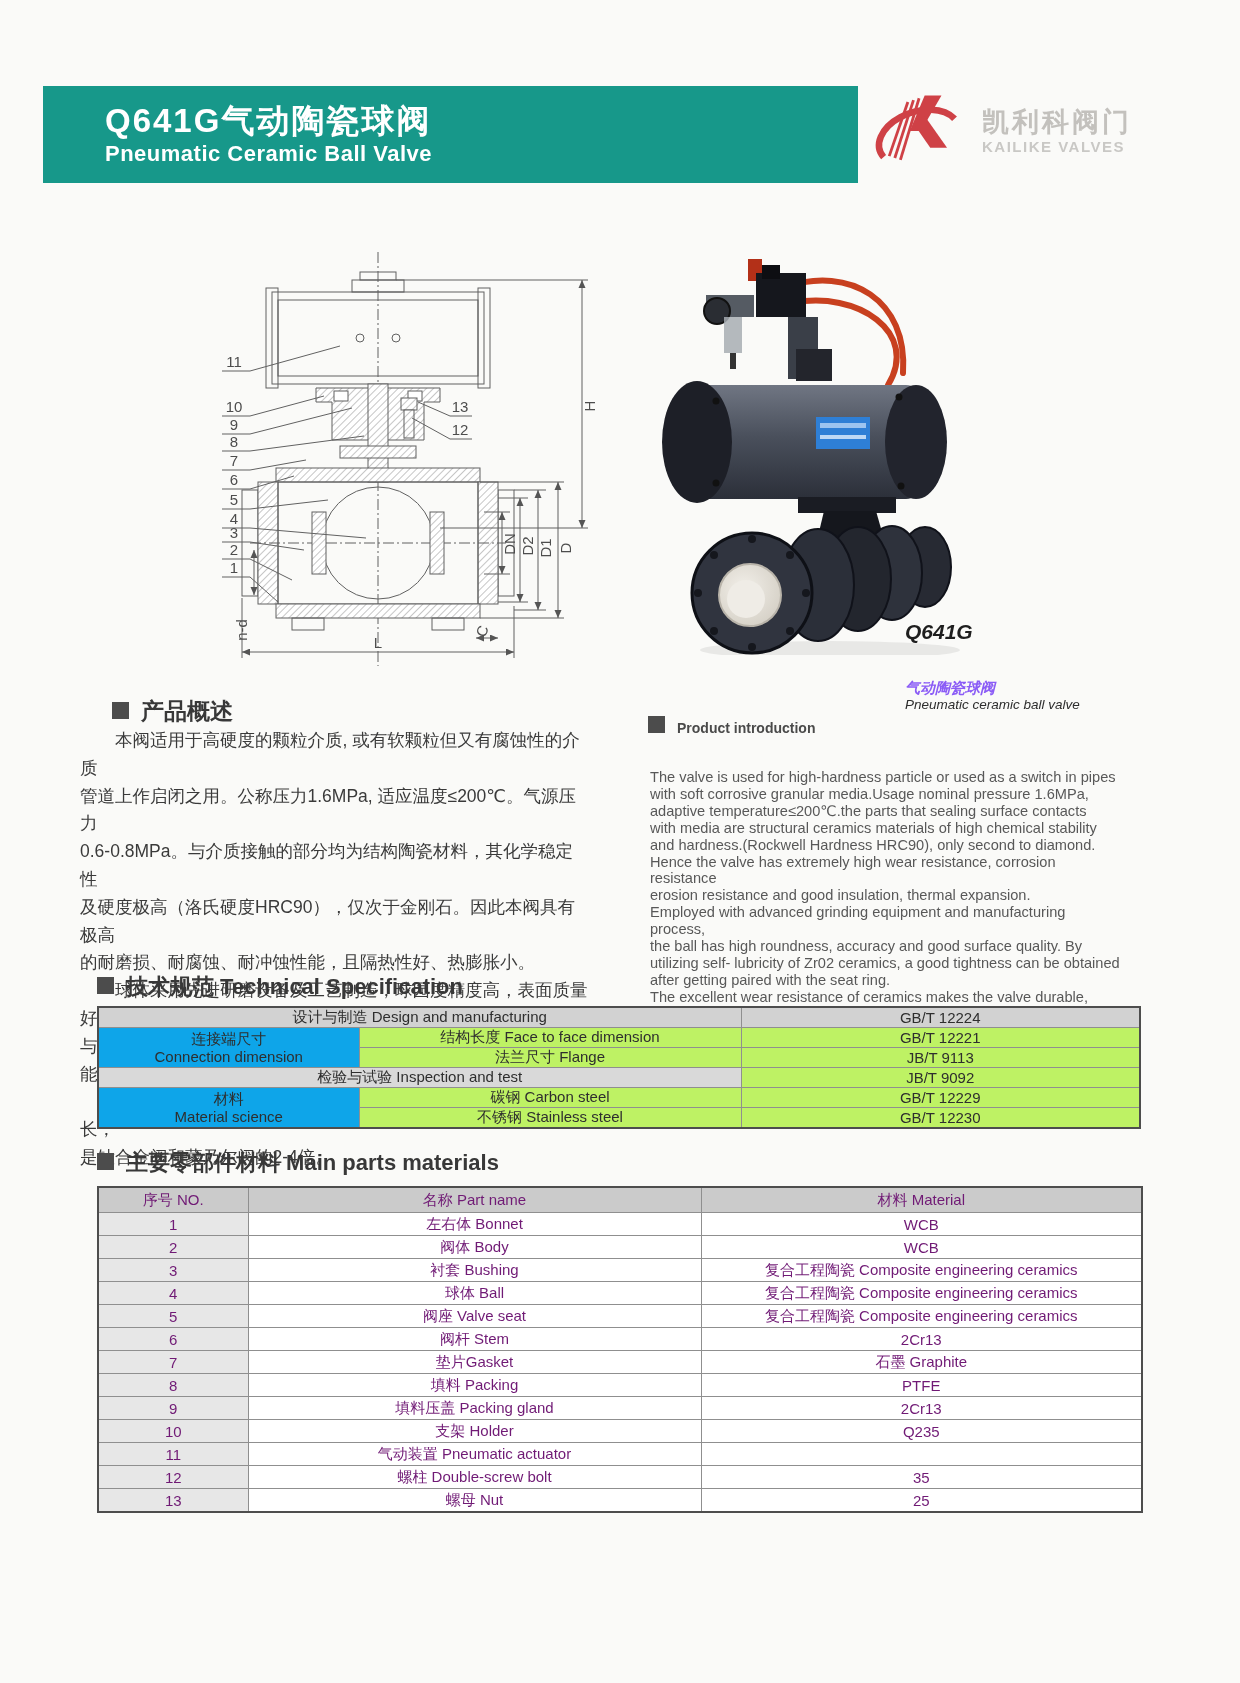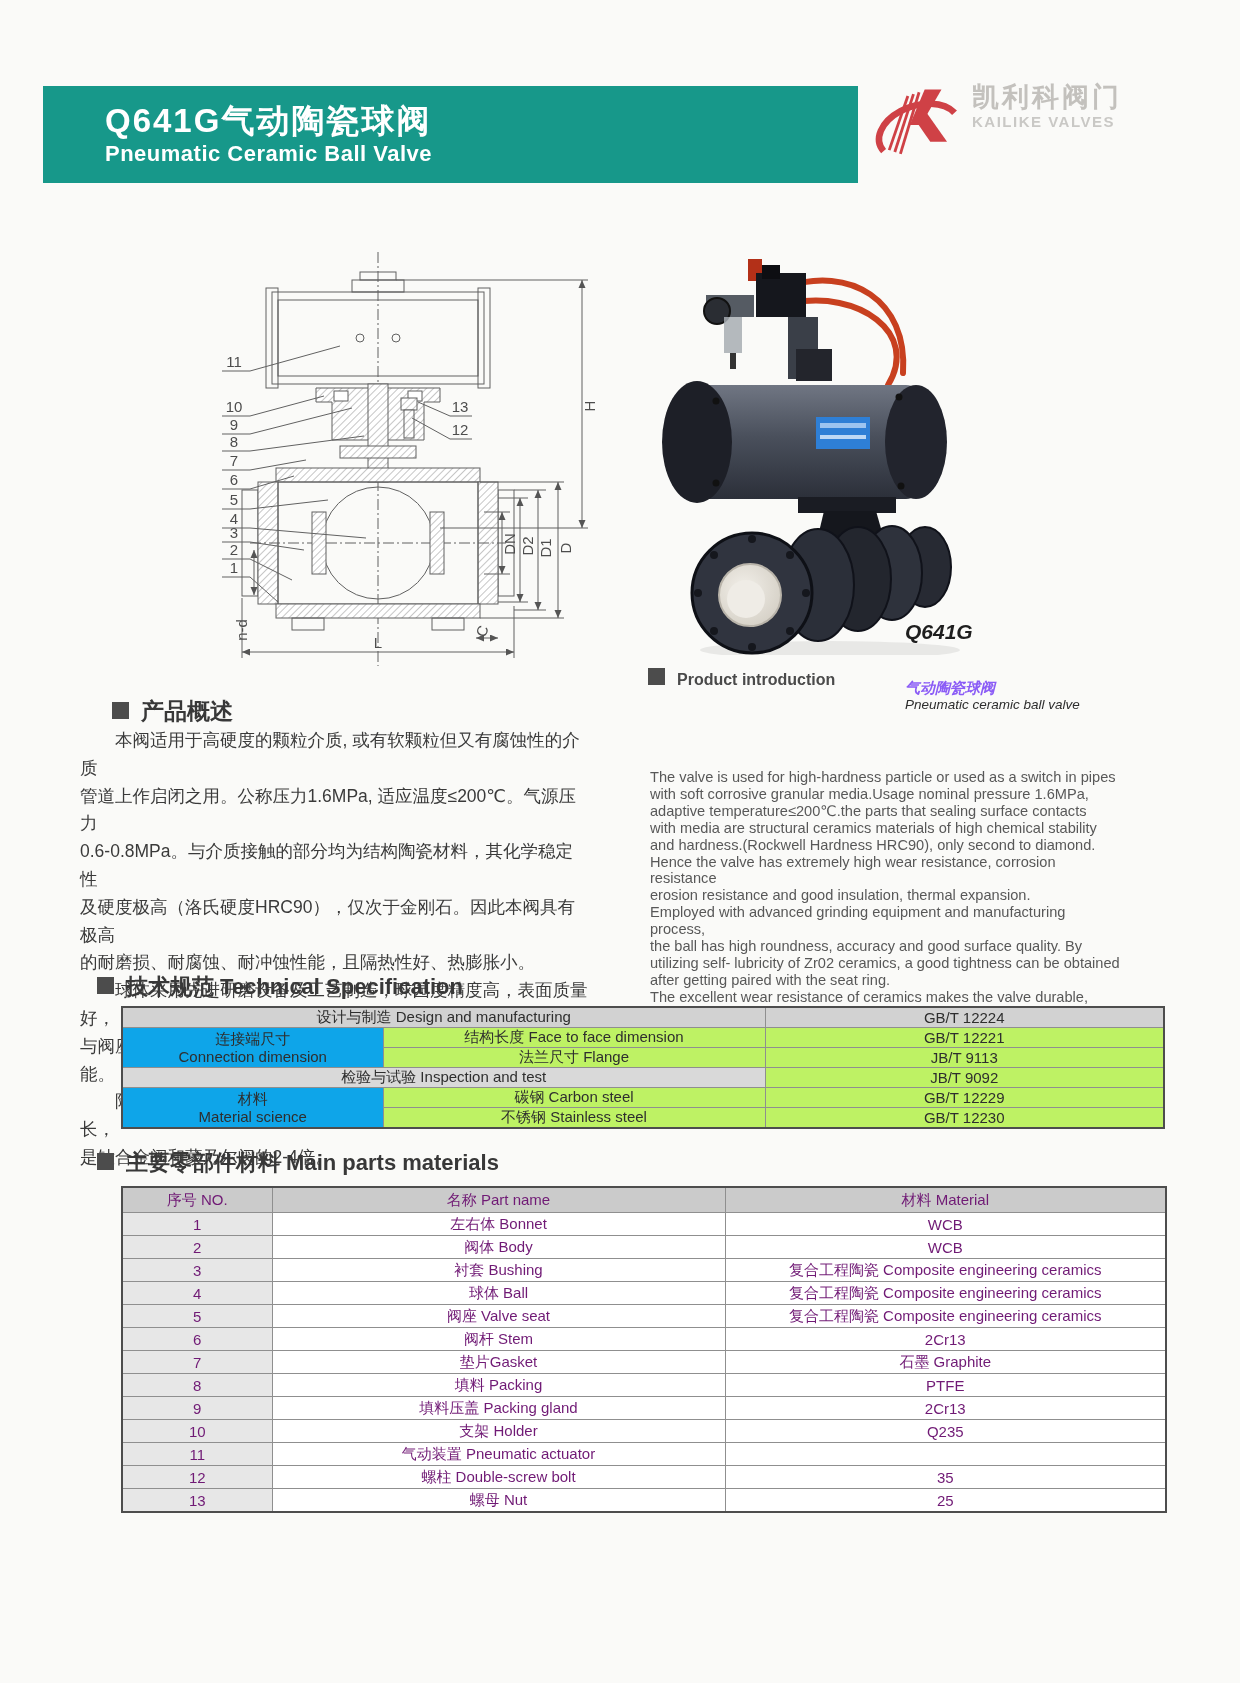--- a/index.html
+++ b/index.html
@@ -3,45 +3,45 @@
 <meta charset="utf-8">
 <style>
   html,body{margin:0;padding:0;}
   body{background:#e8e8e8;font-family:"Liberation Sans","DejaVu Sans",sans-serif;}
   .page{position:relative;width:1240px;height:1683px;background:#fafaf8;margin:0 auto;overflow:hidden;}
 
   
   .banner{position:absolute;left:43px;top:86px;width:815px;height:97px;background:#17988a;color:#fff;box-sizing:border-box;padding:16px 16px 0 62px;}
   .banner .t1{font-size:33px;font-weight:bold;letter-spacing:2px;line-height:38px;}
   .banner .t2{font-size:22px;font-weight:bold;letter-spacing:.5px;line-height:28px;}
-  .logo{position:absolute;left:868px;top:82px;display:flex;align-items:flex-start;}
+  .logo{position:absolute;left:868px;top:88px;display:flex;align-items:center;gap:10px;}
   .logo-text .zh{font-size:27px;font-weight:bold;color:#c3c1bd;letter-spacing:3px;line-height:30px;}
   .logo-text .en{font-size:15px;font-weight:bold;color:#c9c8c5;letter-spacing:1.5px;line-height:20px;}
 
   
   .drawing{position:absolute;left:154px;top:250px;width:450px;height:420px;}
   .photo{position:absolute;left:620px;top:245px;width:480px;height:410px;}
   .caption{position:absolute;left:905px;top:620px;width:230px;font-style:italic;}
   .caption .m{font-size:21px;font-weight:bold;color:#1e1e1e;line-height:23px;}
   .caption .zh{font-size:15px;color:#8b5cf6;font-weight:bold;line-height:18px;margin-top:36px;}
   .caption .en{font-size:13.5px;color:#2e2e2e;line-height:16px;}
 
   
   .sec{position:absolute;font-weight:bold;color:#383838;}
   .sec .sq{display:inline-block;width:17px;height:17px;background:#4c4c4c;margin-right:12px;}
   .sec.h-overview{left:112px;top:696px;font-size:23px;}
-  .sec.h-intro{left:648px;top:668px;font-size:16px;color:#4a4a4a;text-align:center;}
+  .sec.h-intro{left:648px;top:716px;font-size:14px;color:#4a4a4a;text-align:center;}
   .sec.h-tech{left:97px;top:972px;font-size:22px;}
   .sec.h-parts{left:97px;top:1148px;font-size:22px;}
 
   .cn-body{position:absolute;left:80px;top:727px;width:508px;font-size:17.5px;line-height:27.8px;color:#3a3a3a;white-space:pre-line;}
   .en-body{position:absolute;left:650px;top:769px;width:472px;font-size:14.6px;line-height:16.9px;color:#585858;white-space:pre-line;}
 
   
-  table{border-collapse:collapse;table-layout:fixed;margin-left:24px;}
+  table{border-collapse:collapse;table-layout:fixed;}
   .tech{position:absolute;left:97px;top:1006px;width:1042px;border:2px solid #4d4d4d;}
   .tech td{border:1px solid #8f8f8f;font-size:15px;color:#2e2e2e;text-align:center;height:19px;padding:0 4px;background:#bef264;}
   .tech td.grp{white-space:pre-line;background:#0ea5e9;line-height:18px;}
   .tech tr.rowfill td{background:#d2d2d2;}
   .tech td.lblfill{background:#d9d9d9;}
   .parts{position:absolute;left:97px;top:1186px;width:1044px;border:2px solid #4d4d4d;}
   .parts td,.parts th{border:1px solid #8f8f8f;font-size:15px;font-weight:normal;color:#701a75;text-align:center;height:22px;padding:0 4px;background:#fff;}
   .parts th{background:#cbcbcb;height:24px;}
   .parts td.no{background:#e7e7e7;}
 

